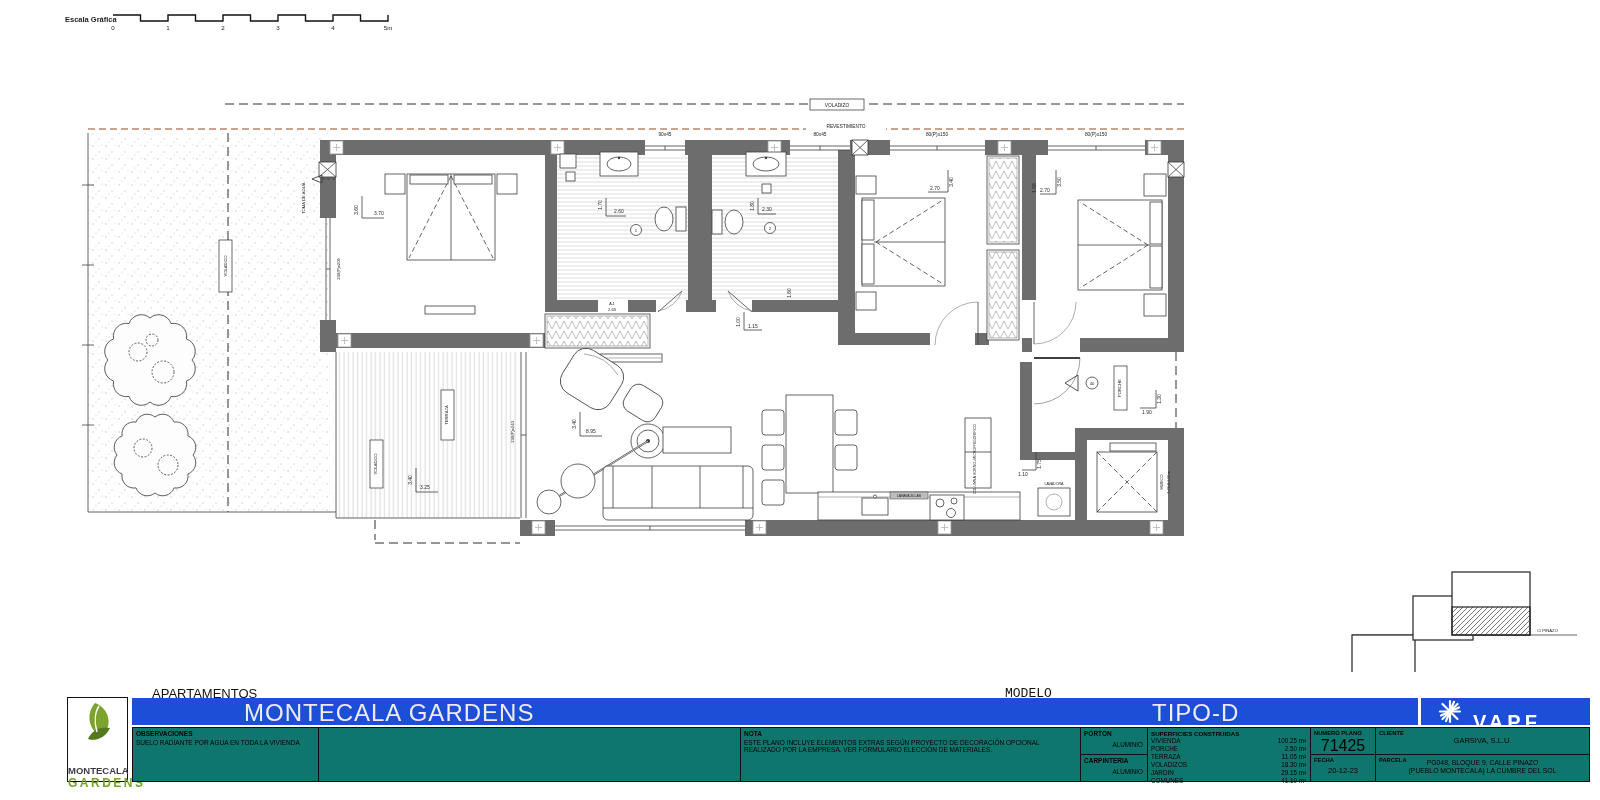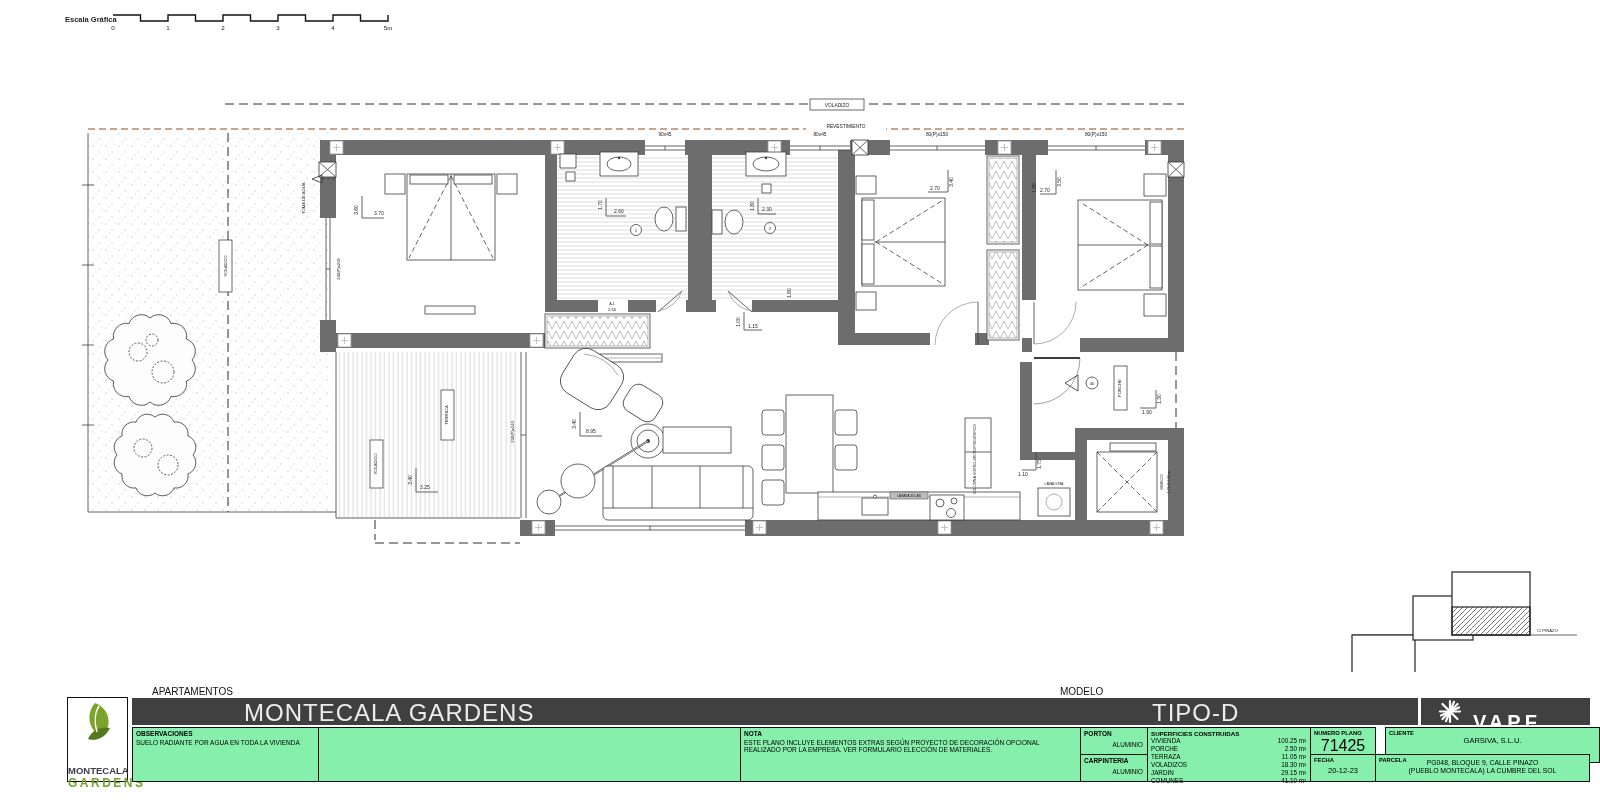--- a/index.html
+++ b/index.html
@@ -12,26 +12,26 @@
   .f{stroke:#3e3e3e;stroke-width:.8;fill:#fff;}
   .dash{stroke:#2f2f2f;stroke-width:1;stroke-dasharray:9 5;fill:none;}
   .dashTan{stroke:#b5886a;stroke-width:1.5;stroke-dasharray:7 4;fill:none;}
   .bedv{stroke:#3e3e3e;stroke-width:.8;stroke-dasharray:5 3;fill:none;}
   .p35{font-size:3.6px;} .p4{font-size:4.2px;} .p45{font-size:4.8px;} .p6{font-size:6.2px;} .p7{font-size:7.5px;}
   .dim{font-size:5px;fill:#2a2a2a;}
   .lblbox{fill:#fff;stroke:#2b2b2b;stroke-width:.7;}
   .pil{fill:#fff;stroke:#9a9a9a;stroke-width:.8;}
   .plus{stroke:#b5b5b5;stroke-width:.8;}
   .xb{fill:#fff;stroke:#333;stroke-width:.8;}
-  .tb-cell{position:absolute;border:1px solid #111;background:#86efac;box-sizing:border-box;}
+  .tb-cell{position:absolute;border:1px solid #111;background:#0f766e;box-sizing:border-box;}
   .tb-lab{font-weight:bold;font-size:6.5px;padding:2px 0 0 3px;}
   .tb-txt{font-size:6.5px;padding:2px 0 0 3px;}
-  .band{position:absolute;background:#404040;}
+  .band{position:absolute;background:#1d4ed8;}
   .band-title{position:absolute;color:#ececec;font-size:24px;letter-spacing:1px;top:1px;}
-  .minilab{position:absolute;font-size:10px;color:#111;}
+  .minilab{position:absolute;font-size:13px;color:#111;}
   .suprow{display:flex;justify-content:space-between;font-size:6.3px;line-height:7.9px;padding:0 4px 0 3px;}
   .alum{font-size:6.3px;text-align:right;padding:4px 4px 0 0;}
   .bigno{font-size:16px;text-align:center;margin-top:1px;}
   .ctr{text-align:center;font-size:7.5px;}
   .parc{text-align:center;font-size:6.8px;line-height:8.2px;}
   .logo-box{position:absolute;left:67px;top:697px;width:61px;height:85px;border:1px solid #111;
     background:#fff;text-align:center;box-sizing:border-box;}
   .logo-l1{font-size:9.5px;font-weight:bold;color:#3d3d47;margin-top:19px;}
   .logo-l2{font-size:12px;font-weight:bold;color:#76a32e;letter-spacing:2.5px;}
 </style>
@@ -430,21 +430,21 @@
     <rect x="1452" y="572" width="78" height="63" fill="#fff" stroke="#222" stroke-width="1.2"></rect>
     <rect x="1452" y="607" width="78" height="28" fill="url(#hdiag)" stroke="#222" stroke-width="1.2"></rect>
     <path d="M1352,679 V700 M1352,700 H1330" class="ln"></path>
     <text x="1537" y="632" class="p4">C/ PINAZO</text>
   </g>
 </svg>
 
 
 <div>
   <div class="minilab" style="left:152px;top:686px;">APARTAMENTOS</div>
-  <div class="minilab" style="left:1060px;top:686px;">MODELO</div>
+  <div class="minilab" style="left:1005px;top:686px;font-family:Liberation Mono, monospace;">MODELO</div>
 
   <div class="band" style="left:132px;top:698px;width:1286px;height:27px;">
     <div class="band-title" style="left:112px;">MONTECALA GARDENS</div>
     <div class="band-title" style="left:1020px;">TIPO-D</div>
   </div>
 
   <div class="band" style="left:1421px;top:698px;width:169px;height:27px;">
     <svg width="30" height="27" style="position:absolute;left:14px;top:0;">
       <g stroke="#fff" stroke-width="2.2" stroke-linecap="round">
         <line x1="15" y1="13.5" x2="15" y2="3"></line>
@@ -520,21 +520,21 @@
         </div>
   </div>
   <div class="tb-cell" style="left:1310px;top:727px;width:66px;height:28px;">
     <div class="tb-lab" style="font-size:5.8px;">NUMERO PLANO</div>
     <div class="bigno">71425</div>
   </div>
   <div class="tb-cell" style="left:1310px;top:754px;width:66px;height:28px;">
     <div class="tb-lab" style="font-size:5.8px;">FECHA</div>
     <div class="ctr" style="margin-top:3px;">20-12-23</div>
   </div>
-  <div class="tb-cell" style="left:1375px;top:727px;width:215px;height:36px;margin-left:10px;">
+  <div class="tb-cell" style="left:1375px;top:727px;width:215px;height:36px;">
     <div class="tb-lab" style="font-size:5.8px;">CLIENTE</div>
     <div class="ctr">GARSIVA, S.L.U.</div>
   </div>
   <div class="tb-cell" style="left:1375px;top:754px;width:215px;height:28px;">
     <div class="tb-lab" style="font-size:5.8px;position:absolute;">PARCELA</div>
     <div class="parc" style="margin-top:4px;">PG048, BLOQUE 9, CALLE PINAZO</div>
     <div class="parc">(PUEBLO MONTECALA) LA CUMBRE DEL SOL</div>
   </div>
 </div>
 </div>

